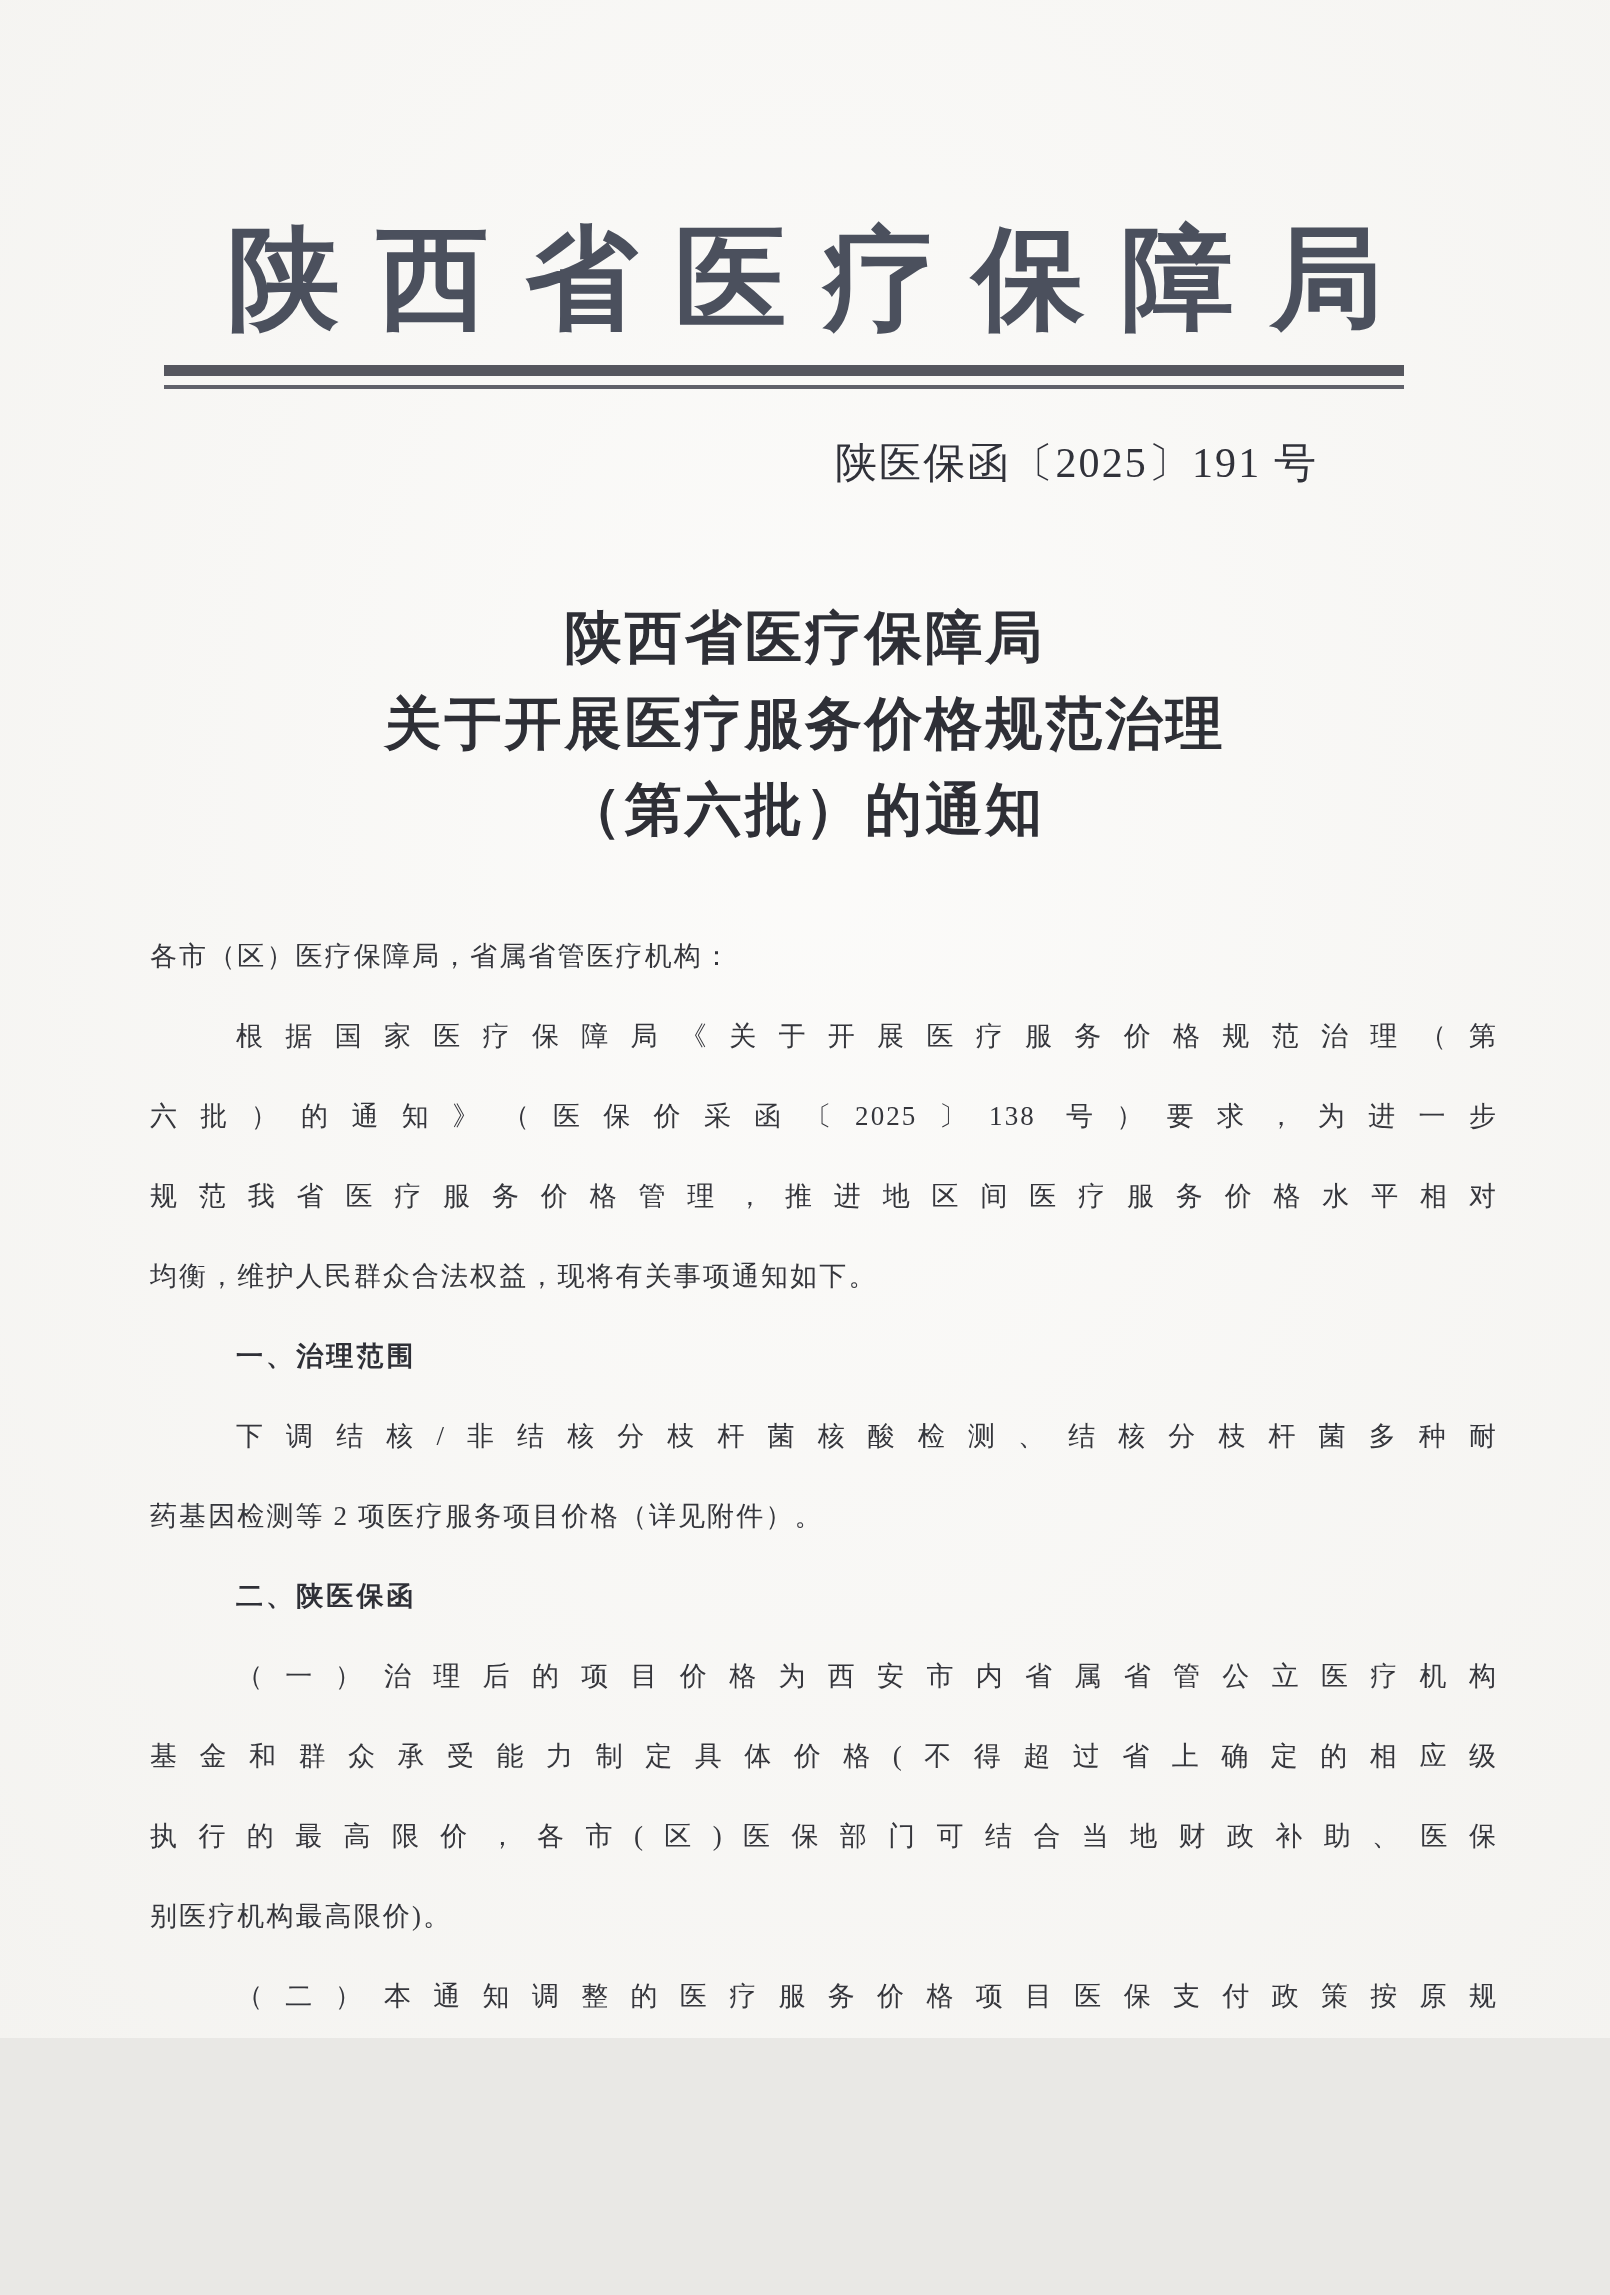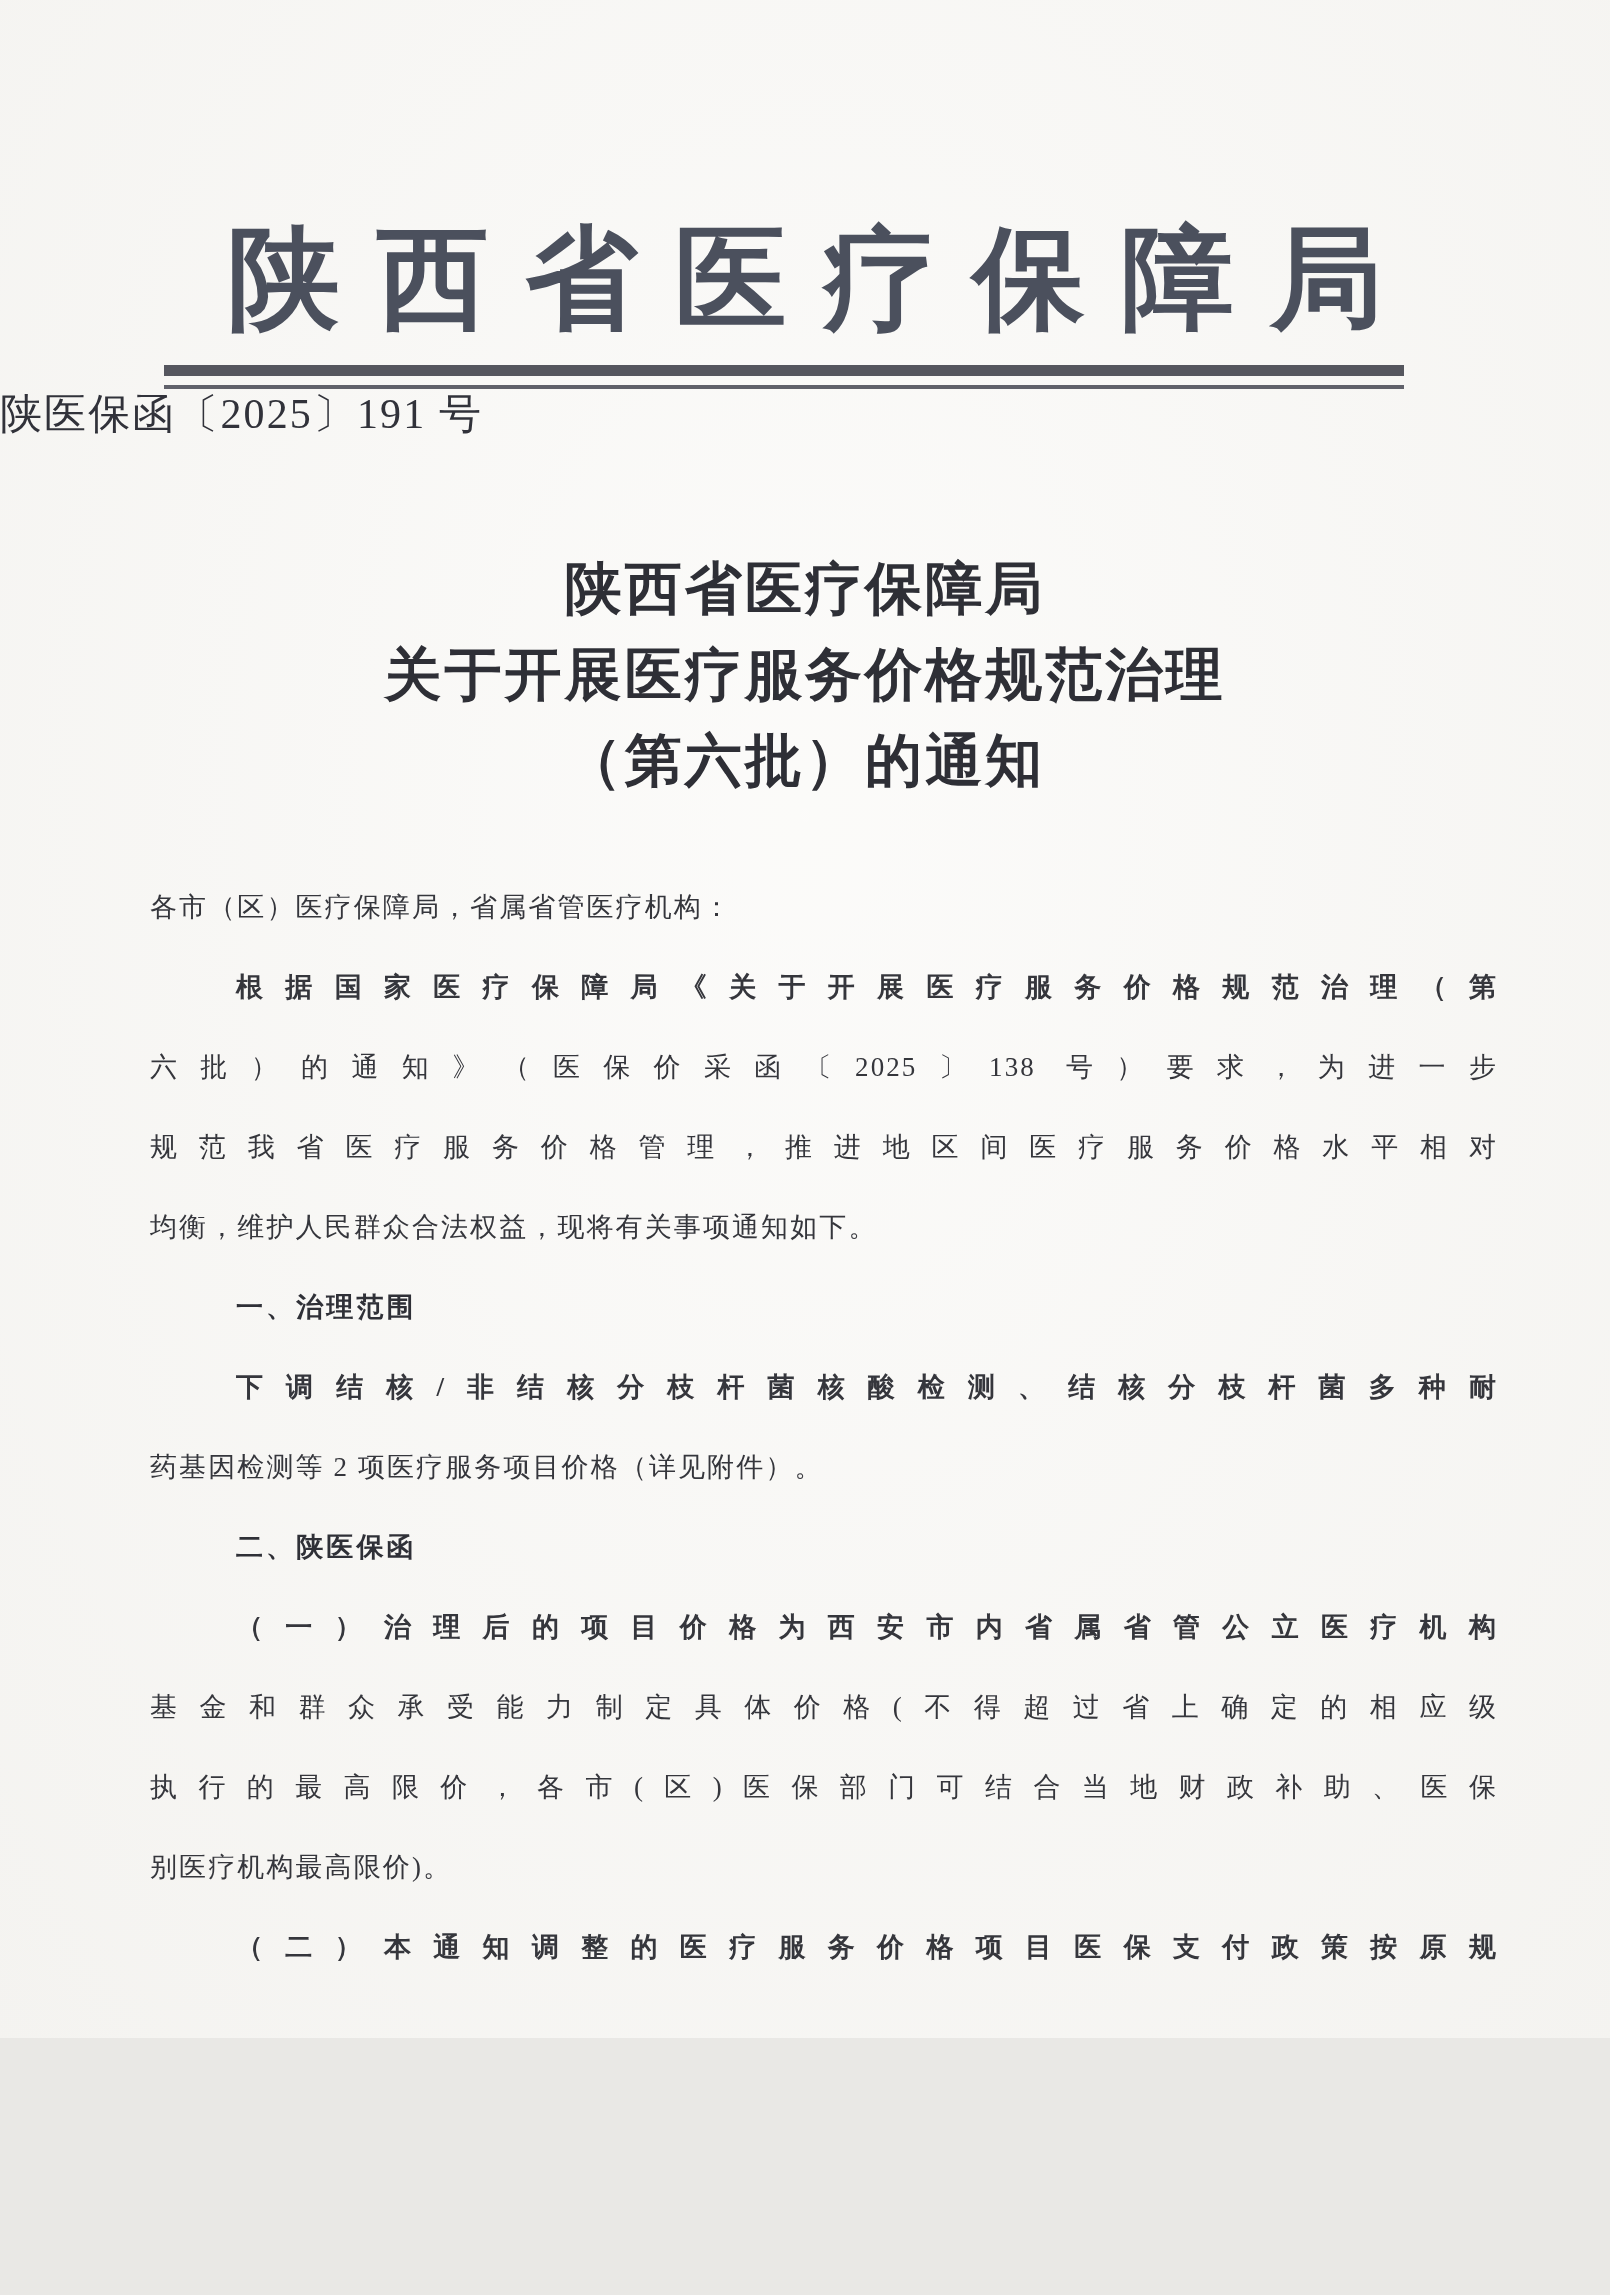--- a/index.html
+++ b/index.html
@@ -33,47 +33,50 @@
     letter-spacing:37px;
     text-indent:37px;
     color:var(--masthead-ink);
     white-space:nowrap;
   }
   .rule{margin-left:164px;width:1240px;}
   .rule.thick{margin-top:14.6px;height:11.5px;background:var(--rule);}
   .rule.thin{margin-top:9px;height:4.2px;background:var(--rule-thin);}
   
   .doc-number{
+    margin-top:49px;
     padding-right:292px;
+    text-align:right;
     font-size:42px;
     line-height:50px;
     letter-spacing:2.1px;
     color:#31323a;
     white-space:nowrap;
+    padding-left:20px;
   }
   
   .doc-title{
     margin-top:107px;
     text-align:center;
     font-size:57px;
     line-height:86px;
     font-weight:bold;
     letter-spacing:3.1px;
     color:#2e2f36;
   }
   
   .body-text{
     margin:63px 112px 0 150px;
     font-size:27px;
     line-height:80px;
     letter-spacing:2.1px;
     color:var(--ink);
   }
   .body-line{min-height:80px;}
-  .body-line.indent{text-indent:86px;font-weight:bold;}
+  .body-line.indent{text-indent:86px;}
   .body-line.fill{text-align:justify;text-align-last:justify;text-justify:inter-ideograph;}
   .heading-line{
     min-height:80px;
     text-indent:86px;
     font-weight:bold;
     font-family:"Liberation Sans","DejaVu Sans",sans-serif;
     letter-spacing:3.1px;
     color:#2f3037;
   }
   

